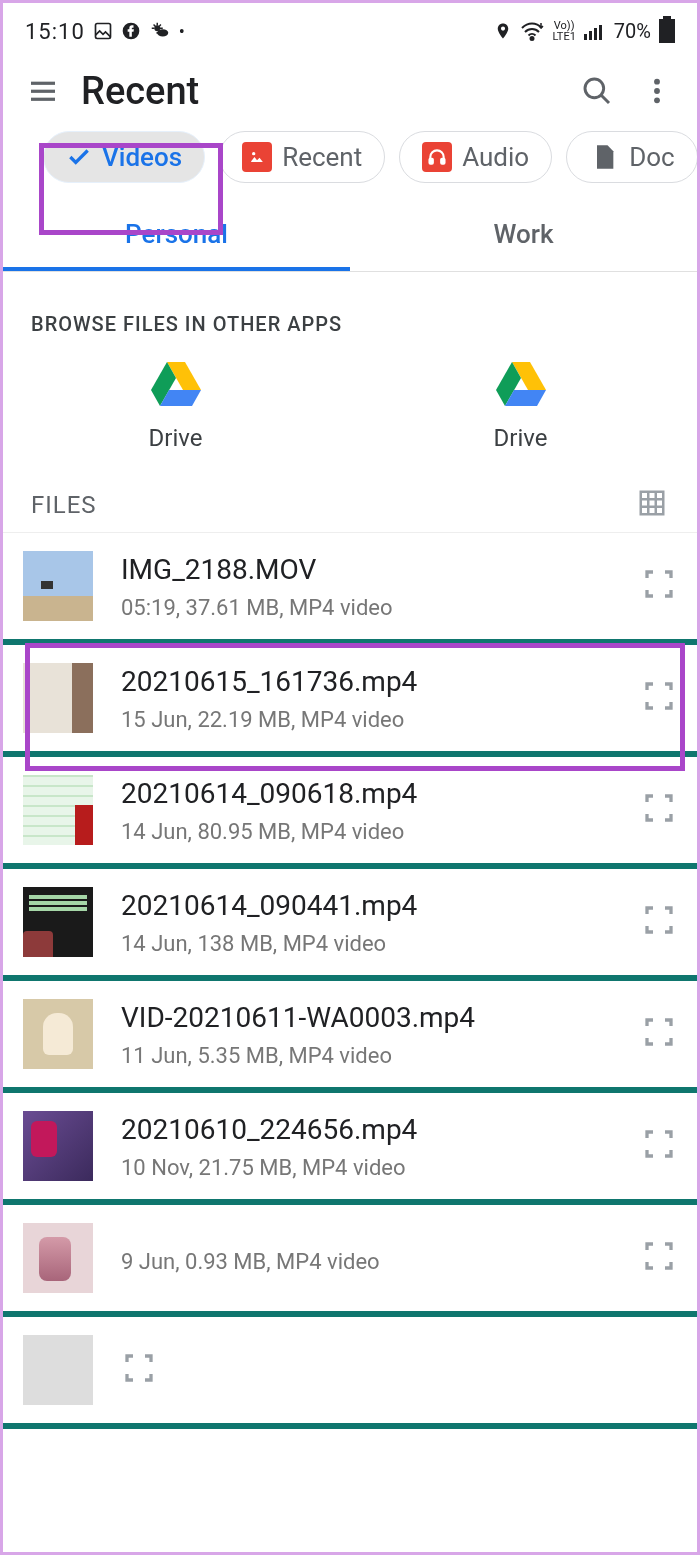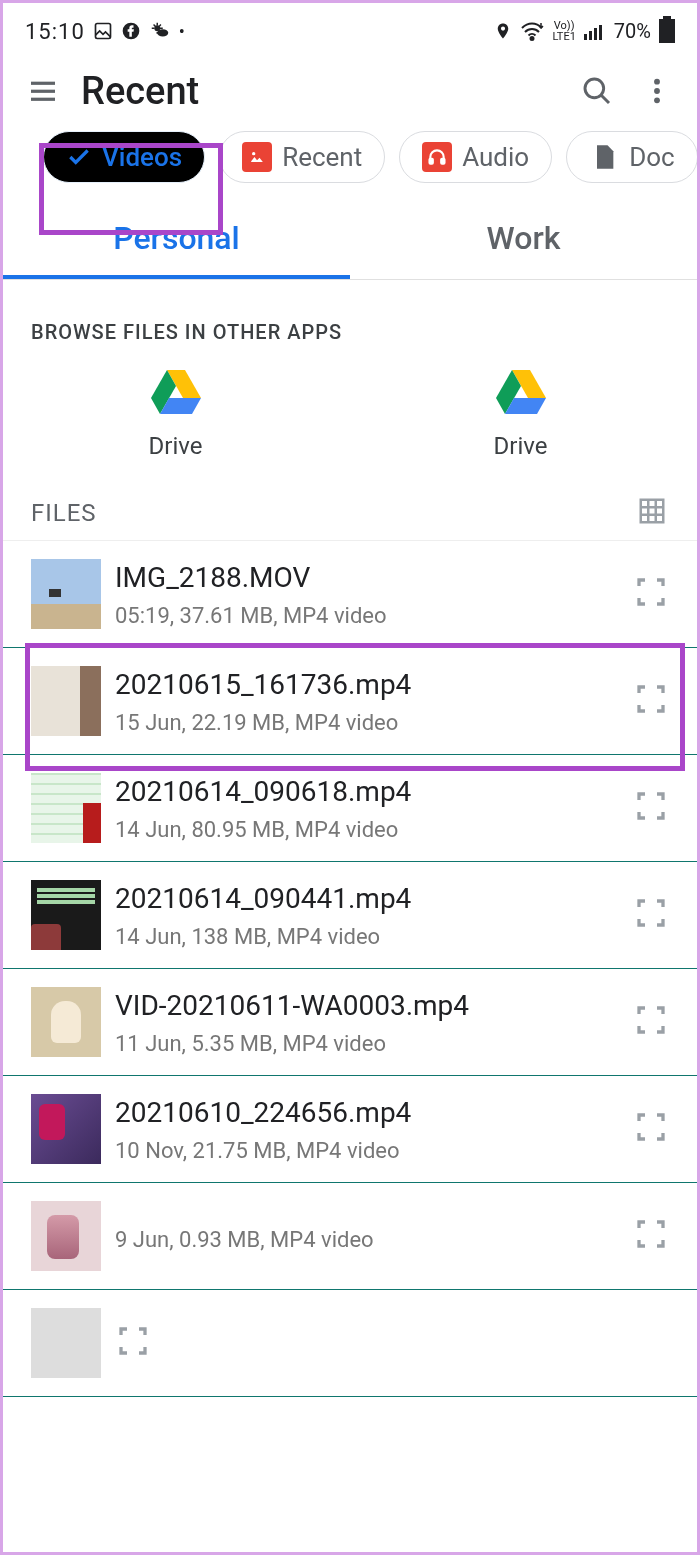--- a/index.html
+++ b/index.html
@@ -52,57 +52,57 @@
     align-items: center;
     gap: 10px;
     border: 1px solid #dadce0;
     border-radius: 28px;
     padding: 10px 22px;
     font-size: 26px;
     color: #5f6368;
     white-space: nowrap;
   }
   .chip.selected {
-    background: #000000;
+    background: #e5e5e5;
     border-color: #e6f0fb;
     color: #1a73e8;
     font-weight: 500;
   }
   .chip-icon-box { width:30px; height:30px; border-radius:4px; display:flex; align-items:center; justify-content:center; }
   .chip-icon-red { background:#ea4335; }
   .chip-icon-gray { background:#5f6368; }
 
   
   .annot-box { position:absolute; border:5px solid #a946c9; pointer-events:none; }
   .annot-1 { left:36px; top:140px; width:184px; height:92px; }
   .annot-2 { left:22px; top:640px; width:660px; height:128px; }
 
   
   .tabs { display:flex; border-bottom:1px solid #e0e0e0; margin-top:8px; }
-  .tab { flex:1; text-align:center; padding:18px 16px; font-size:32px; color:#5f6368; font-weight:500; }
+  .tab { flex:1; text-align:center; padding:18px 16px; font-size:26px; color:#5f6368; font-weight:500; }
   .tab.active { color:#1a73e8; border-bottom:4px solid #1a73e8; }
 
   
   .section-head { padding: 40px 20px 14px 28px; font-size:20px; letter-spacing:1px; color:#3c4043; font-weight:500; }
   .files-head { display:flex; align-items:center; justify-content:space-between; padding: 26px 30px 10px 28px; }
   .files-head .label { font-size:24px; letter-spacing:1px; color:#5f6368; }
 
   
   .apps-row { display:flex; padding: 8px 4px 10px 0; }
   .app-cell { flex:1; display:flex; flex-direction:column; align-items:center; gap:18px; }
   .app-cell .app-label { font-size:24px; color:#3c4043; }
 
   
   .file-list { padding: 0 0 0 0; }
   .file-row {
     display:flex;
     align-items:center;
-    gap:14px;
-    padding: 18px 28px;
-    border-bottom:1px solid #0f766e;
+    gap:28px;
+    padding: 18px 20px;
+    border-bottom:6px solid #0f766e;
   }
   .file-row:first-child { border-top:1px solid #eee; }
   .thumb { width:70px; height:70px; background:#ddd; flex-shrink:0; }
   .file-text { flex:1; min-width:0; }
   .file-name { font-size:28px; color:#202124; line-height:1.3; white-space:nowrap; overflow:hidden; text-overflow:ellipsis; }
   .file-meta { font-size:22px; color:#777; margin-top:6px; }
   .expand-icon { color:#9aa0a6; flex-shrink:0; }
 
   
   .thumb-sky { background: linear-gradient(to bottom, #a8c6e8 0%, #a8c6e8 65%, #c9b48f 65%, #c9b48f 100%); position:relative; }

